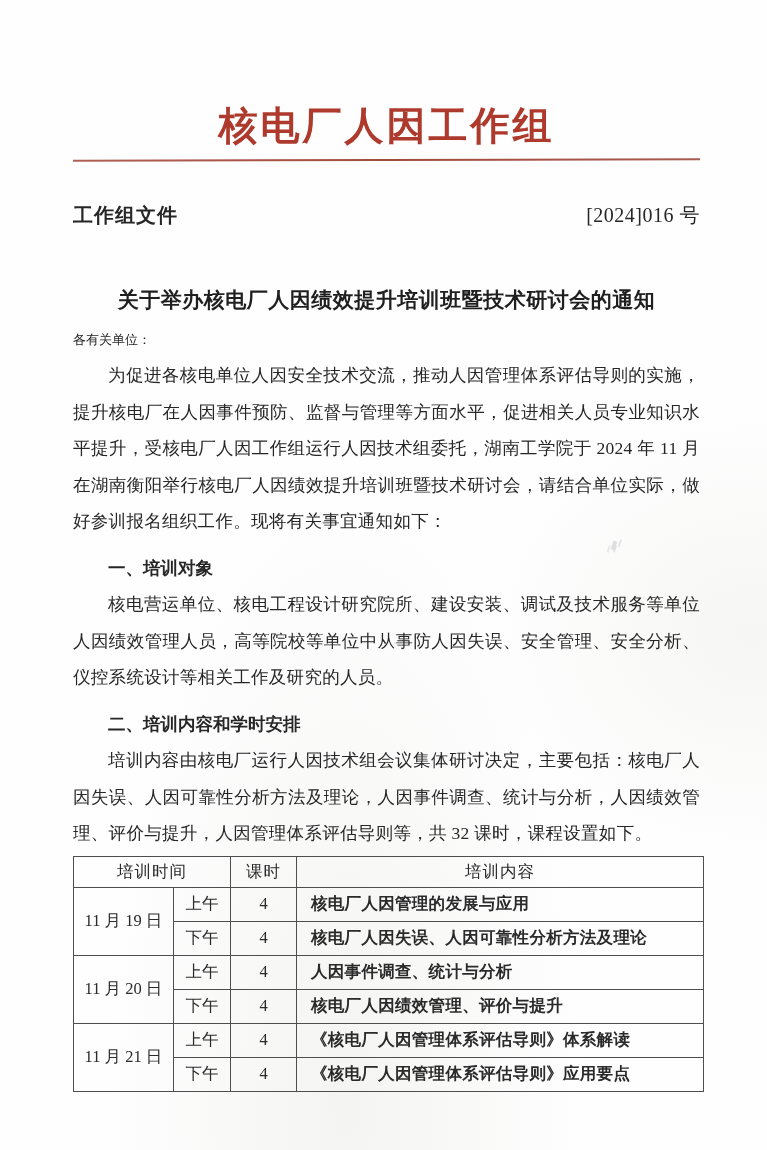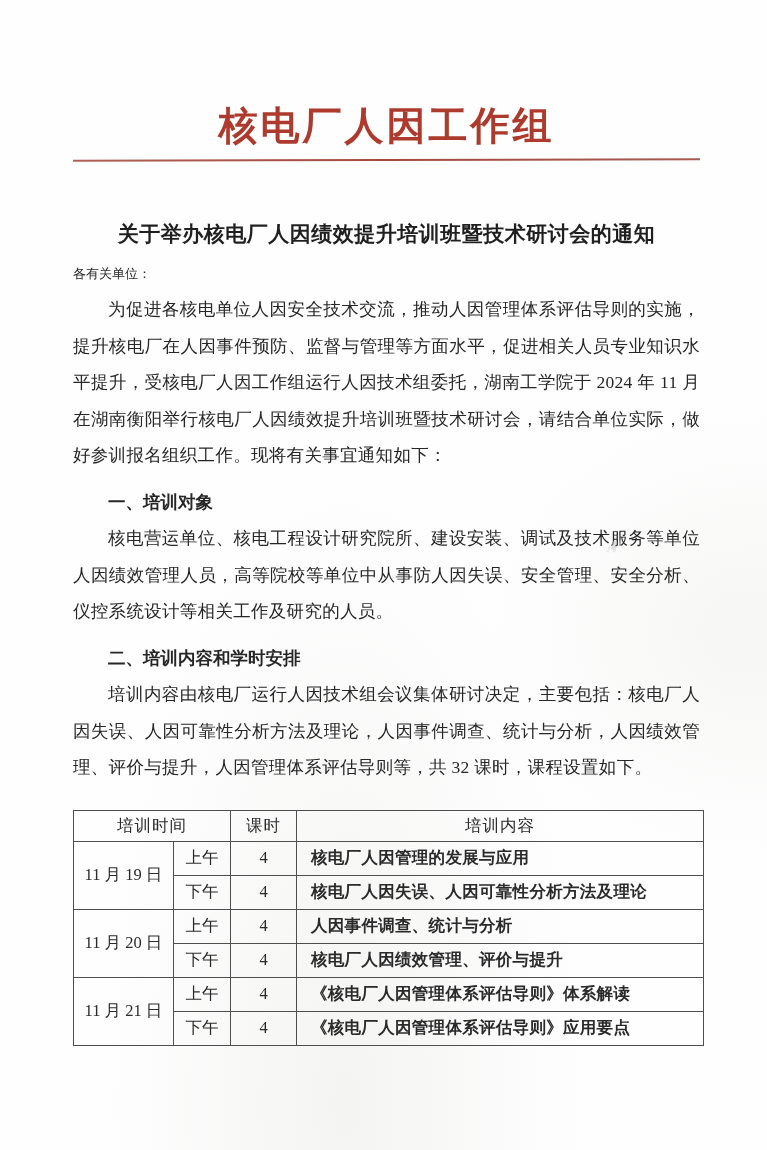--- a/index.html
+++ b/index.html
@@ -74,21 +74,21 @@
   .section-heading {
     font-family:"Liberation Sans","DejaVu Sans",sans-serif;
     font-weight:bold;
     font-size:17.5px;
     line-height:36.5px;
     text-indent:2em;
     margin-top:10px;
   }
 
   table.schedule {
-    margin-top:24px;
+    margin-top:4px;
     width:630px;
     border-collapse:collapse;
     table-layout:fixed;
     font-size:16.5px;
     color:#2a2a2a;
   }
   table.schedule th, table.schedule td {
     border:1.4px solid #4e4e4e;
     text-align:center;
     vertical-align:middle;
@@ -115,20 +115,24 @@
 </style>
 </head>
 <body>
 
 <div class="page">
   <div class="content">
 
     <div class="org-title">核电厂人因工作组</div>
     <div class="red-rule"></div>
 
+    <div class="doc-info">
+      <span class="doc-type">工作组文件</span>
+      <span class="doc-number">[2024]016 号</span>
+    </div>
 
     <div class="notice-title">关于举办核电厂人因绩效提升培训班暨技术研讨会的通知</div>
 
     <div class="salutation">各有关单位：</div>
 
     <p class="para">为促进各核电单位人因安全技术交流，推动人因管理体系评估导则的实施，提升核电厂在人因事件预防、监督与管理等方面水平，促进相关人员专业知识水平提升，受核电厂人因工作组运行人因技术组委托，湖南工学院于 2024 年 11 月在湖南衡阳举行核电厂人因绩效提升培训班暨技术研讨会，请结合单位实际，做好参训报名组织工作。现将有关事宜通知如下：</p>
 
     <div class="section-heading">一、培训对象</div>
     <p class="para">核电营运单位、核电工程设计研究院所、建设安装、调试及技术服务等单位人因绩效管理人员，高等院校等单位中从事防人因失误、安全管理、安全分析、仪控系统设计等相关工作及研究的人员。</p>
 

